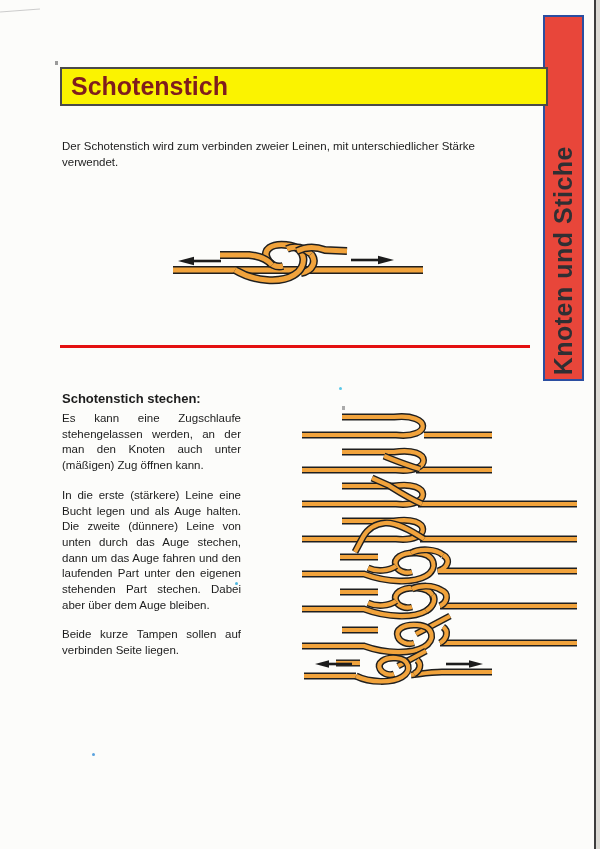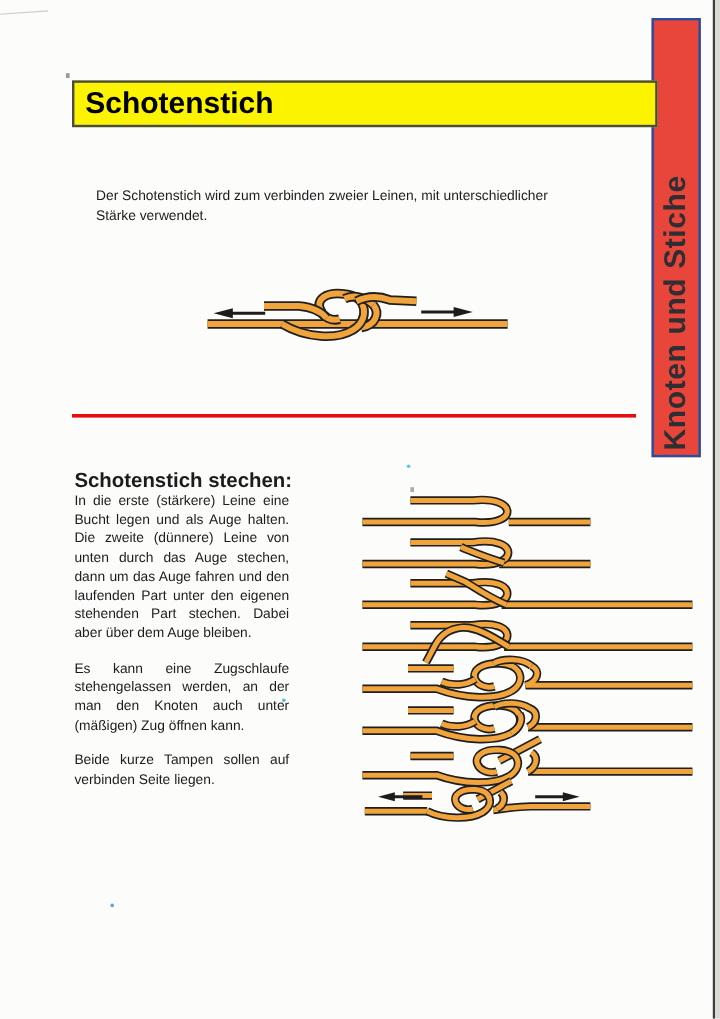--- a/index.html
+++ b/index.html
@@ -31,32 +31,32 @@
   .speck.blue1{left:92px;top:753px;width:3px;height:3px;background:#5AA2DE;}
   .speck.gray1{left:55px;top:61px;width:3px;height:4px;background:#9A9A9A;border-radius:0;}
   .speck.gray2{left:342px;top:406px;width:3px;height:4px;background:#AAAAAA;border-radius:0;}
   
   .banner{
     position:absolute;left:60px;top:67px;width:488px;height:39px;
     background:#FBF300;border:2px solid #4A4A4A;box-sizing:border-box;
     display:flex;align-items:center;z-index:3;
   }
   .banner-title{
-    font-size:25px;font-weight:bold;color:#000000;padding-left:9px;line-height:1;
+    font-size:25px;font-weight:bold;color:#7f1d1d;padding-left:9px;line-height:1;
   }
   
   .intro{position:absolute;left:62px;top:139px;width:443px;font-size:11.5px;line-height:15.6px;}
-  .intro .l1{margin:18px;}
+  .intro .l1{margin:0;}
   .intro .l2{margin:0;text-align:justify;}
   
   .main-fig{position:absolute;left:165px;top:225px;width:265px;height:75px;}
   
   .red-rule{position:absolute;left:60px;top:345px;width:470px;height:3px;background:#E41010;}
   
-  .section-heading{position:absolute;left:62px;top:391px;font-size:17px;font-weight:bold;margin:0;}
+  .section-heading{position:absolute;left:62px;top:391px;font-size:13px;font-weight:bold;margin:0;}
   .col{position:absolute;left:62px;top:411px;width:179px;font-size:11.5px;line-height:15.7px;}
   .col p{margin:0 0 14px 0;text-align:justify;}
   .col p:last-child{margin-bottom:0;}
   
   .steps-fig{position:absolute;left:300px;top:404px;width:292px;height:300px;}
   
   .rd{fill:none;stroke:#1F1F1F;stroke-width:7;}
   .ro{fill:none;stroke:#F1A33C;stroke-width:4.2;}
   .rdm{fill:none;stroke:#1F1F1F;stroke-width:8;}
   .rom{fill:none;stroke:#F1A33C;stroke-width:5;}
@@ -117,22 +117,22 @@
       <path class="ar" d="M186,35 L214,35"></path>
         <polygon class="ah" points="213,30.8 229,35 213,39.2"></polygon>
     </g>
   </svg>
 
   <div class="red-rule"></div>
 
   <p class="section-heading">Schotenstich stechen:</p>
 
   <div class="col">
+    <p>Es kann eine Zugschlaufe stehengelassen werden, an der man den Knoten auch unter (mäßigen) Zug öffnen kann.</p>
     <p>In die erste (stärkere) Leine eine Bucht legen und als Auge halten. Die zweite (dünnere) Leine von unten durch das Auge stechen, dann um das Auge fahren und den laufenden Part unter den eigenen stehenden Part stechen. Dabei aber über dem Auge bleiben.</p>
-    <p>Es kann eine Zugschlaufe stehengelassen werden, an der man den Knoten auch unter (mäßigen) Zug öffnen kann.</p>
     <p>Beide kurze Tampen sollen auf verbinden Seite liegen.</p>
   </div>
 
   <svg class="steps-fig" viewBox="0 0 292 300">
 
     <g transform="translate(0,6)">
       <path class="rd" d="M2,25 L96,25 C132,29 132,3 94,7 L42,7"></path>
         <path class="ro" d="M2,25 L96,25 C132,29 132,3 94,7 L42,7"></path>
       <path class="rd" d="M124,25 L192,25"></path>
         <path class="ro" d="M124,25 L192,25"></path>

